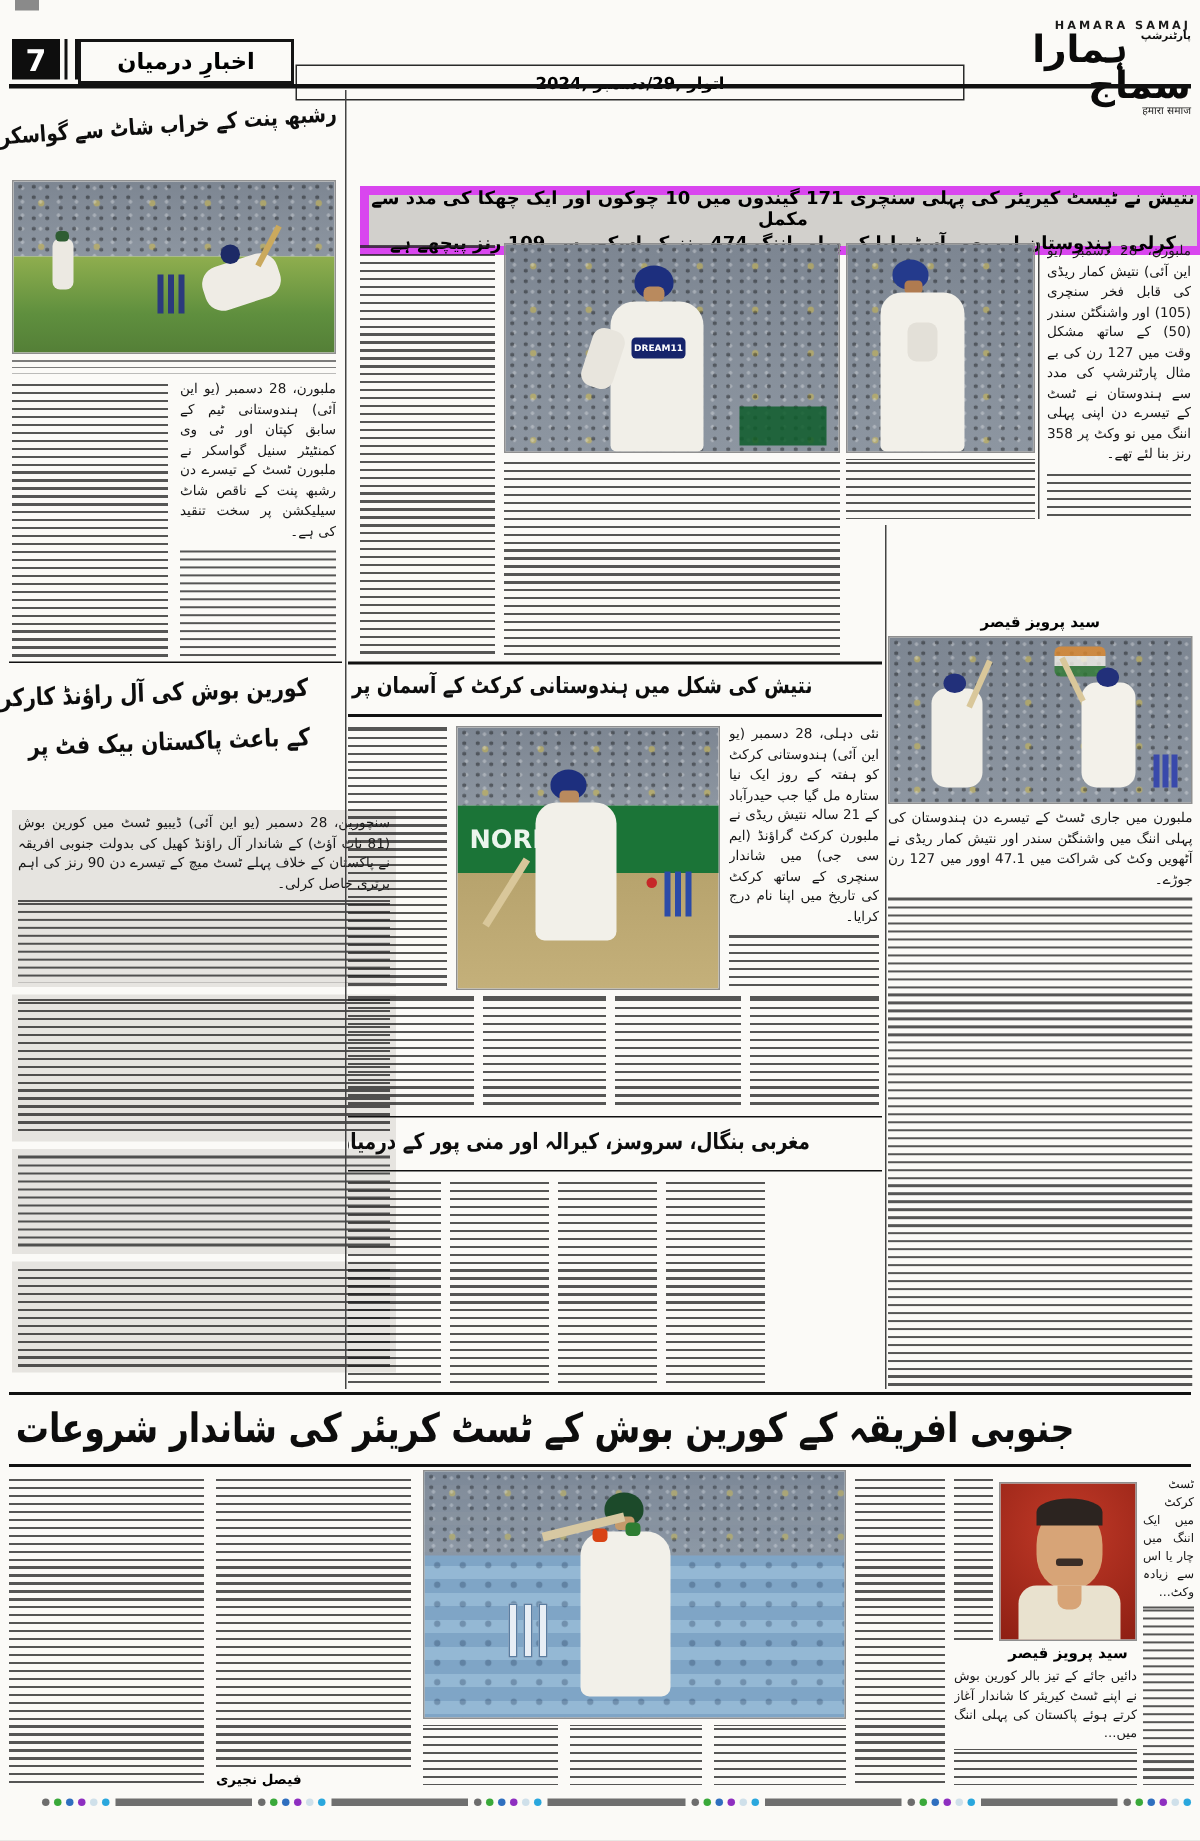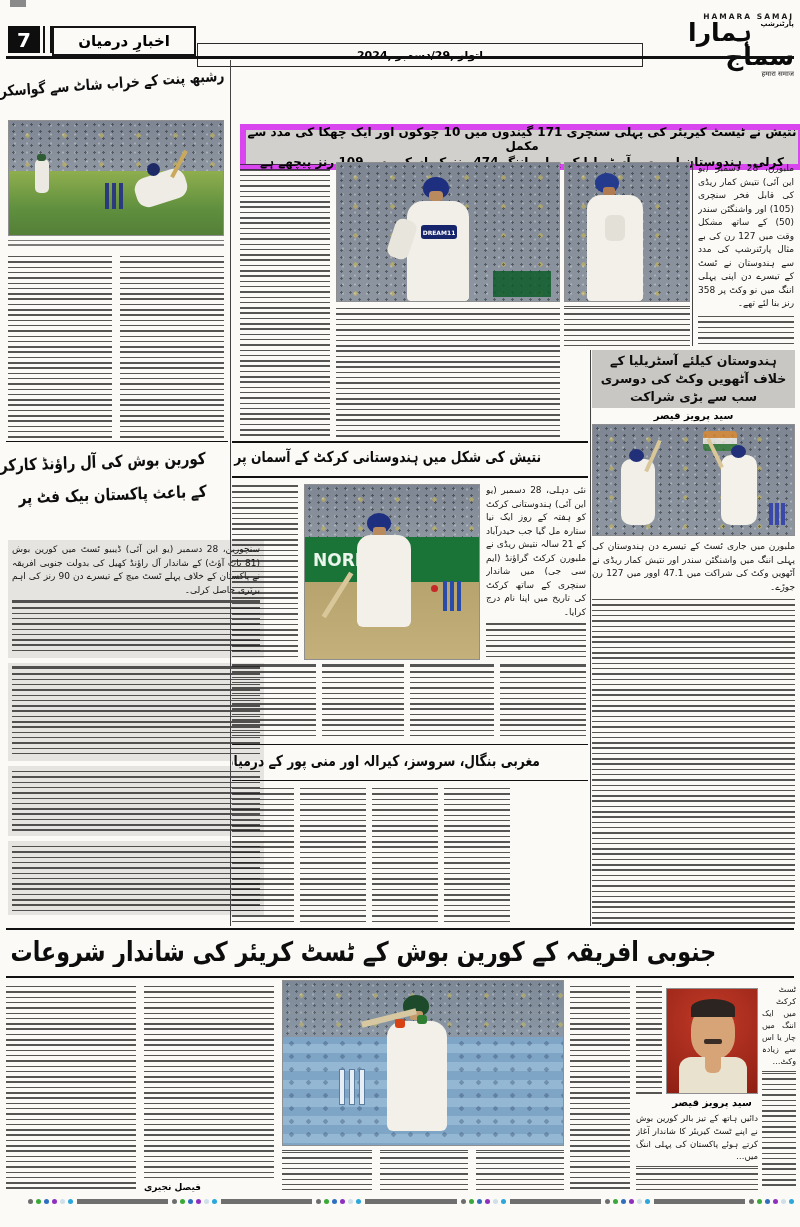--- a/index.html
+++ b/index.html
@@ -91,20 +91,21 @@
     <div class="stump" style="left:103px;top:62px;height:26px;background:#2b3a7d;"></div>
     <div class="stump" style="left:110px;top:62px;height:26px;background:#2b3a7d;"></div>
     <div class="fig" style="left:126px;top:52px;width:52px;height:30px;background:#efece5;border-radius:12px;
                 transform:rotate(-18deg);"></div>
     <div class="fig" style="left:138px;top:42px;width:13px;height:13px;background:#1d2a66;border-radius:50%;"></div>
     <div class="fig" style="left:168px;top:28px;width:4px;height:30px;background:#caa95d;transform:rotate(28deg);"></div>
   </div>
   <div class="abs greek-sm" style="left:8px;top:240px;width:216px;height:9px;"></div>
 
   <div class="col" style="left:120px;top:254px;width:104px;height:184px;">
+    <div class="lead urdu">ملبورن، 28 دسمبر (یو این آئی) ہندوستانی ٹیم کے سابق کپتان اور ٹی وی کمنٹیٹر سنیل گواسکر نے ملبورن ٹسٹ کے تیسرے دن رشبھ پنت کے ناقص شاٹ سیلیکشن پر سخت تنقید کی ہے۔</div>
     <div class="greek"></div>
   </div>
   <div class="col" style="left:8px;top:254px;width:104px;height:184px;">
     <div class="greek"></div>
   </div>
   <div class="rule-h" style="left:6px;top:441px;width:222px;height:1px;"></div>
 
   <div class="abs urdu hl center" style="left:6px;top:452px;width:220px;transform:rotate(-2deg);">
     <div class="nowrap condense" style="font-size:16.5px;">کورین بوش کی آل راؤنڈ کارکردگی</div>
     <div class="nowrap condense" style="font-size:16.5px;margin-top:14px;">کے باعث پاکستان بیک فٹ پر</div>
@@ -160,23 +161,20 @@
   <div class="col" style="left:240px;top:162px;width:90px;height:276px;">
     <div class="greek"></div>
   </div>
   <div class="col" style="left:564px;top:306px;width:126px;height:40px;">
     <div class="greek"></div>
   </div>
   <div class="col" style="left:336px;top:306px;width:224px;height:132px;">
     <div class="greek"></div>
   </div>
 
-  <div class="abs gray-hl-box" style="left:592px;top:350px;width:203px;height:58px;">
-    <div class="urdu hl center" style="font-size:12.5px;line-height:1.45;padding:0 3px;">ہندوستان کیلئے آسٹریلیا کے خلاف آٹھویں وکٹ کی دوسری سب سے بڑی شراکت</div>
-  </div>
   <div class="abs urdu bold center" style="left:592px;top:410px;width:203px;font-size:10px;">سید پرویز قیصر</div>
 
   <div class="photo crowd" style="left:592px;top:424px;width:203px;height:112px;">
     <div class="fig" style="left:110px;top:6px;width:34px;height:20px;border-radius:4px;
          background:linear-gradient(#e08a2e 33%,#f5f2ea 33% 66%,#2f7a33 66%);opacity:.8;"></div>
     <div class="fig" style="left:28px;top:34px;width:34px;height:66px;background:#f1efe8;border-radius:10px;"></div>
     <div class="fig" style="left:36px;top:24px;width:15px;height:13px;background:#22307a;border-radius:50%;"></div>
     <div class="fig" style="left:58px;top:14px;width:4px;height:34px;background:#d9c79a;transform:rotate(24deg);"></div>
     <div class="fig" style="left:128px;top:30px;width:36px;height:70px;background:#f3f1ea;border-radius:10px;"></div>
     <div class="fig" style="left:138px;top:20px;width:15px;height:13px;background:#22307a;border-radius:50%;"></div>
@@ -303,21 +301,21 @@
 
   <div class="photo" style="left:666px;top:988px;width:92px;height:106px;background:radial-gradient(circle at 50% 30%,#c23a28,#8e1f13);">
     <div class="fig" style="left:24px;top:16px;width:44px;height:54px;background:#d7a477;border-radius:46% 46% 42% 42%;"></div>
     <div class="fig" style="left:24px;top:10px;width:44px;height:18px;background:#2c2420;border-radius:50% 50% 0 0;"></div>
     <div class="fig" style="left:37px;top:50px;width:18px;height:5px;background:#3a2d26;border-radius:2px;"></div>
     <div class="fig" style="left:12px;top:68px;width:68px;height:38px;background:#e9e2cf;border-radius:12px 12px 0 0;"></div>
     <div class="fig" style="left:38px;top:68px;width:16px;height:16px;background:#d7a477;border-radius:0 0 6px 6px;"></div>
   </div>
   <div class="abs urdu bold center" style="left:666px;top:1097px;width:92px;font-size:10px;">سید پرویز قیصر</div>
   <div class="col" style="left:636px;top:1112px;width:122px;height:78px;">
-    <div class="lead urdu" style="font-size:8.5px;">دائیں ہاتھ کے تیز بالر کورین بوش نے اپنے ٹسٹ کیریئر کا شاندار آغاز کرتے ہوئے پاکستان کی پہلی اننگ میں…</div>
+    <div class="lead urdu" style="font-size:8.5px;">دائیں جائے کے تیز بالر کورین بوش نے اپنے ٹسٹ کیریئر کا شاندار آغاز کرتے ہوئے پاکستان کی پہلی اننگ میں…</div>
     <div class="greek"></div>
   </div>
 
   <div class="col" style="left:762px;top:984px;width:34px;height:206px;">
     <div class="lead urdu" style="font-size:8px;">ٹسٹ کرکٹ میں ایک اننگ میں چار یا اس سے زیادہ وکٹ…</div>
     <div class="greek"></div>
   </div>
 
   <div class="regstrip" style="left:28px;top:1198px;width:766px;height:6px;">
       <div class="dots">

